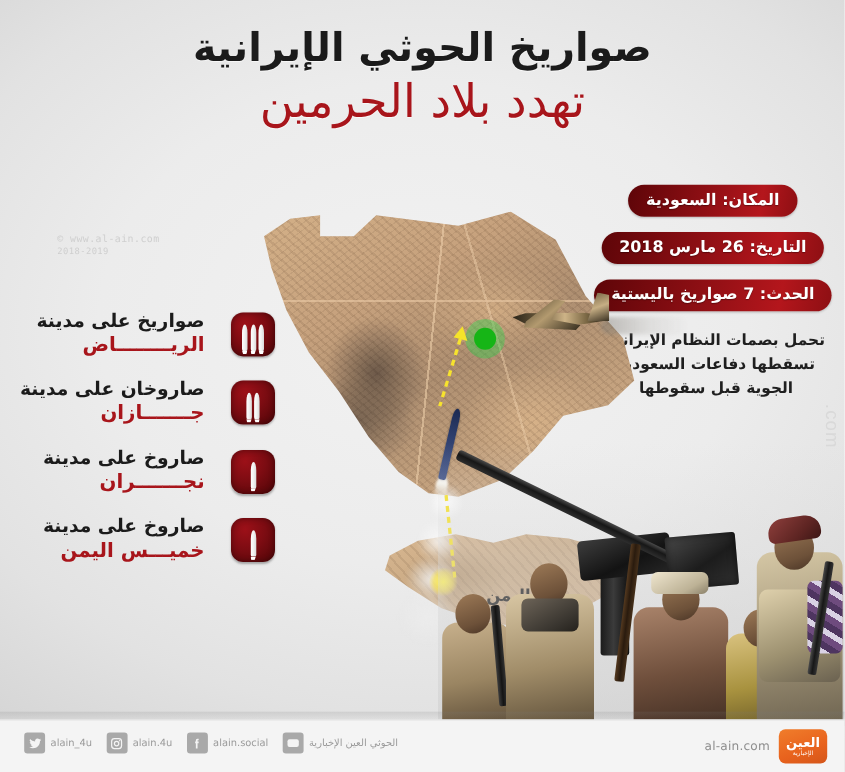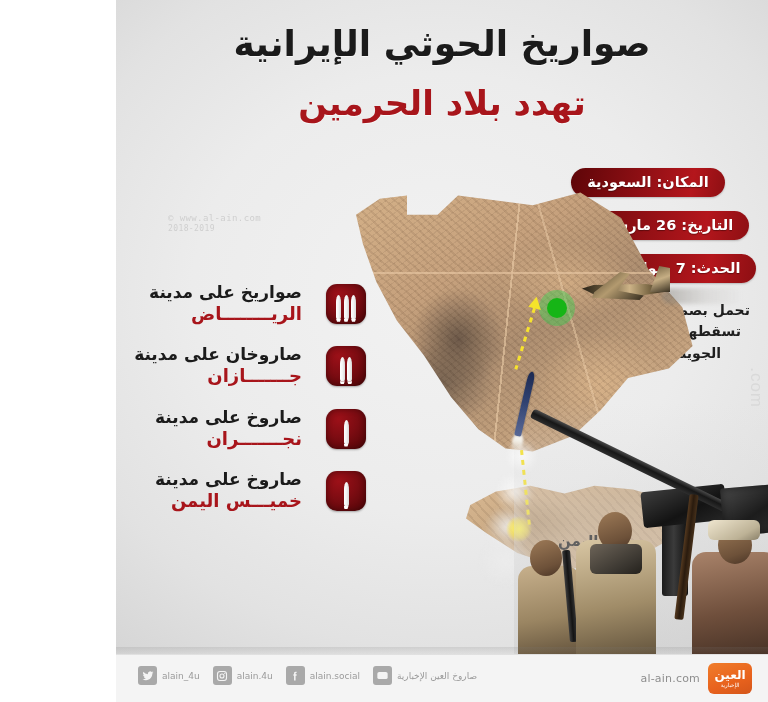--- a/index.html
+++ b/index.html
@@ -4,40 +4,40 @@
 <title>Infographic</title>
 <style>
   * { box-sizing: border-box; margin: 0; padding: 0; }
   html, body {
     width: 768px; height: 702px;
     font-family: "DejaVu Sans", "Liberation Sans", sans-serif;
     overflow: hidden;
   }
   #poster {
     position: relative;
-    width: 652px; height: 702px;
+    width: 768px; height: 702px;
     background:
       radial-gradient(ellipse 85% 70% at 50% 42%, #f2f2f2 0%, #ececec 45%, #e2e2e2 72%, #d2d2d2 100%);
     overflow: hidden;
   }
 
   
   .title-wrap {
     position: absolute; top: 24px; left: 0; right: 0;
     text-align: center;
     direction: rtl;
   }
   .title-line1 {
     font-size: 36px; font-weight: bold; color: #1b1b1b;
     letter-spacing: -0.5px; line-height: 1.12;
     text-shadow: 0 1px 0 rgba(255,255,255,.6);
   }
   .title-line2 {
-    font-size: 34px; font-weight: bold; color: #a8151b;
-    letter-spacing: -0.5px; line-height: 1.15; margin-top: 20px;
+    font-size: 42px; font-weight: normal; color: #a8151b;
+    letter-spacing: -0.5px; line-height: 1.15; margin-top: 4px;
     text-shadow: 0 1px 0 rgba(255,255,255,.6);
   }
 
   
   .watermark {
     position: absolute; left: 52px; top: 194px;
     color: #cfcfcf; font-size: 8px; line-height: 1.25;
     letter-spacing: .4px; direction: ltr; text-align: left;
     font-family: "DejaVu Sans Mono", "Liberation Mono", monospace;
   }
@@ -567,21 +567,21 @@
         <span class="soc-lbl">alain.social</span>
       </div>
 
       <div class="soc-item">
         <span class="soc-ico">
           <svg width="13" height="13" viewBox="0 0 24 24" fill="currentColor">
               <rect x="2.5" y="5.5" width="19" height="13" rx="3.4"></rect>
               <path d="M10 9.2l5 2.8-5 2.8z" fill="#f4f4f4"></path>
             </svg>
         </span>
-        <span class="soc-lbl ar">صاروخ العين الإخبارية</span>
+        <span class="soc-lbl ar">الحوثي العين الإخبارية</span>
       </div>
 
     </div>
 
     <div class="brand">
       <span class="brand-url">al-ain.com</span>
       <span class="logo">
         <span class="logo-main">العين</span>
         <span class="logo-sub">الإخبارية</span>
       </span>

